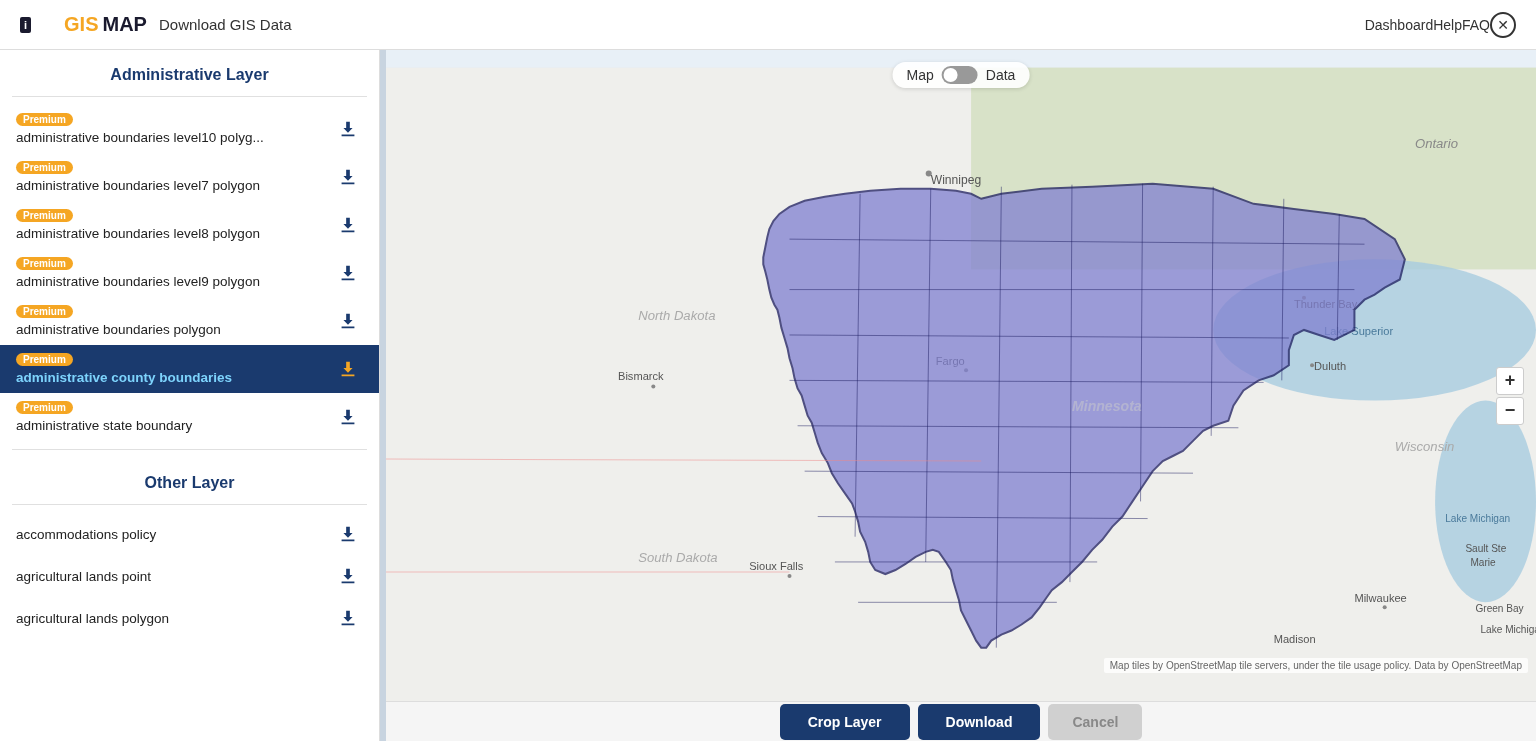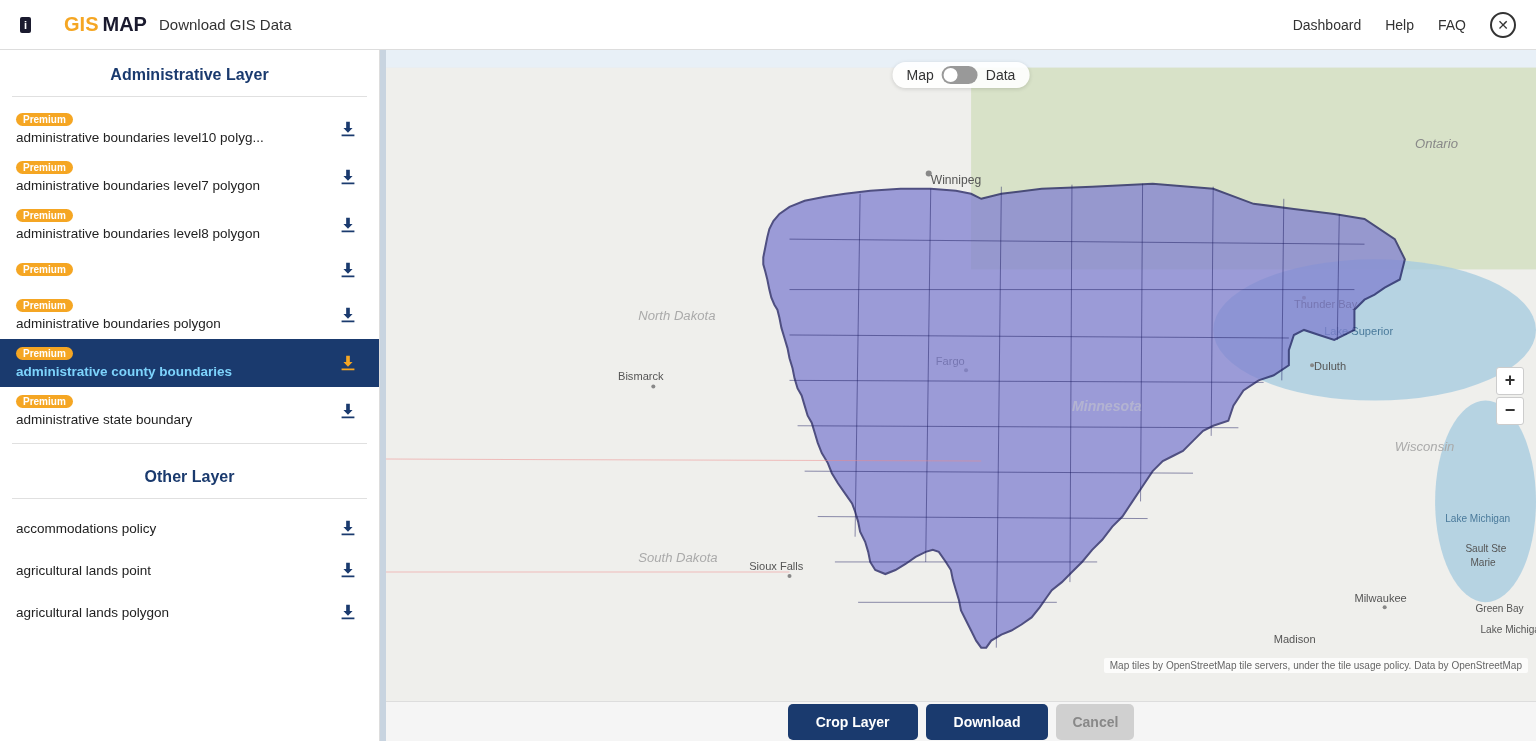--- a/index.html
+++ b/index.html
@@ -10,21 +10,21 @@
       display: flex; align-items: center; justify-content: space-between;
       background: #fff; padding: 0 20px; height: 50px;
       border-bottom: 1px solid #ddd; flex-shrink: 0;
     }
     .header-left { display: flex; align-items: center; gap: 12px; }
     .logo { display: flex; align-items: center; gap: 4px; font-weight: bold; font-size: 18px; color: #1a1a2e; }
     .logo-icon { background: #1a1a2e; color: #fff; font-size: 11px; font-weight: bold; padding: 2px 4px; border-radius: 2px; }
     .logo-gis { color: #f5a623; font-weight: 900; font-size: 20px; margin-left: 29px; }
     .logo-map { color: #1a1a2e; font-weight: 900; font-size: 20px; }
     .header-title { font-size: 15px; color: #333; font-weight: 500; }
-    .header-right { display: flex; align-items: center; gap: 24px; }
+    .header-right { display: flex; align-items: center; }
     .header-nav-item { font-size: 14px; color: #333; cursor: pointer; text-decoration: none; }
     .close-btn {
       width: 26px; height: 26px; border-radius: 50%; border: 2px solid #333;
       display: flex; align-items: center; justify-content: center;
       cursor: pointer; font-size: 14px; color: #333; background: none;
     }
 
     
     .main { display: flex; flex: 1; overflow: hidden; }
 
@@ -124,21 +124,21 @@
     }
     .btn-crop {
       background: #1a3a6e; color: #fff; border: none; padding: 10px 28px;
       font-size: 14px; font-weight: 600; border-radius: 5px; cursor: pointer;
     }
     .btn-download {
       background: #1a3a6e; color: #fff; border: none; padding: 10px 28px;
       font-size: 14px; font-weight: 600; border-radius: 5px; cursor: pointer;
     }
     .btn-cancel {
-      background: #d0d0d0; color: #888; border: none; padding: 10px 16px;
+      background: #d0d0d0; color: #888; border: none; padding: 10px 24px;
       font-size: 14px; font-weight: 600; border-radius: 5px; cursor: not-allowed;
     }
   </style>
 </head>
 <body>
 
 <div class="header">
   <div class="header-left">
     <div class="logo">
       <span class="logo-icon">i</span>
@@ -194,20 +194,21 @@
       <button class="download-icon-btn">
         <svg width="22" height="22" viewBox="0 0 24 24" fill="currentColor">
             <path d="M12 16l-5-5h3V4h4v7h3l-5 5zm-7 4v-2h14v2H5z"></path>
           </svg>
       </button>
     </div>
 
     <div class="layer-item">
       <div class="layer-left">
         <span class="premium-badge">Premium</span>
+        <span class="layer-name">administrative boundaries level9 polygon</span>
       </div>
       <button class="download-icon-btn">
         <svg width="22" height="22" viewBox="0 0 24 24" fill="currentColor">
             <path d="M12 16l-5-5h3V4h4v7h3l-5 5zm-7 4v-2h14v2H5z"></path>
           </svg>
       </button>
     </div>
 
     <div class="layer-item">
       <div class="layer-left">

